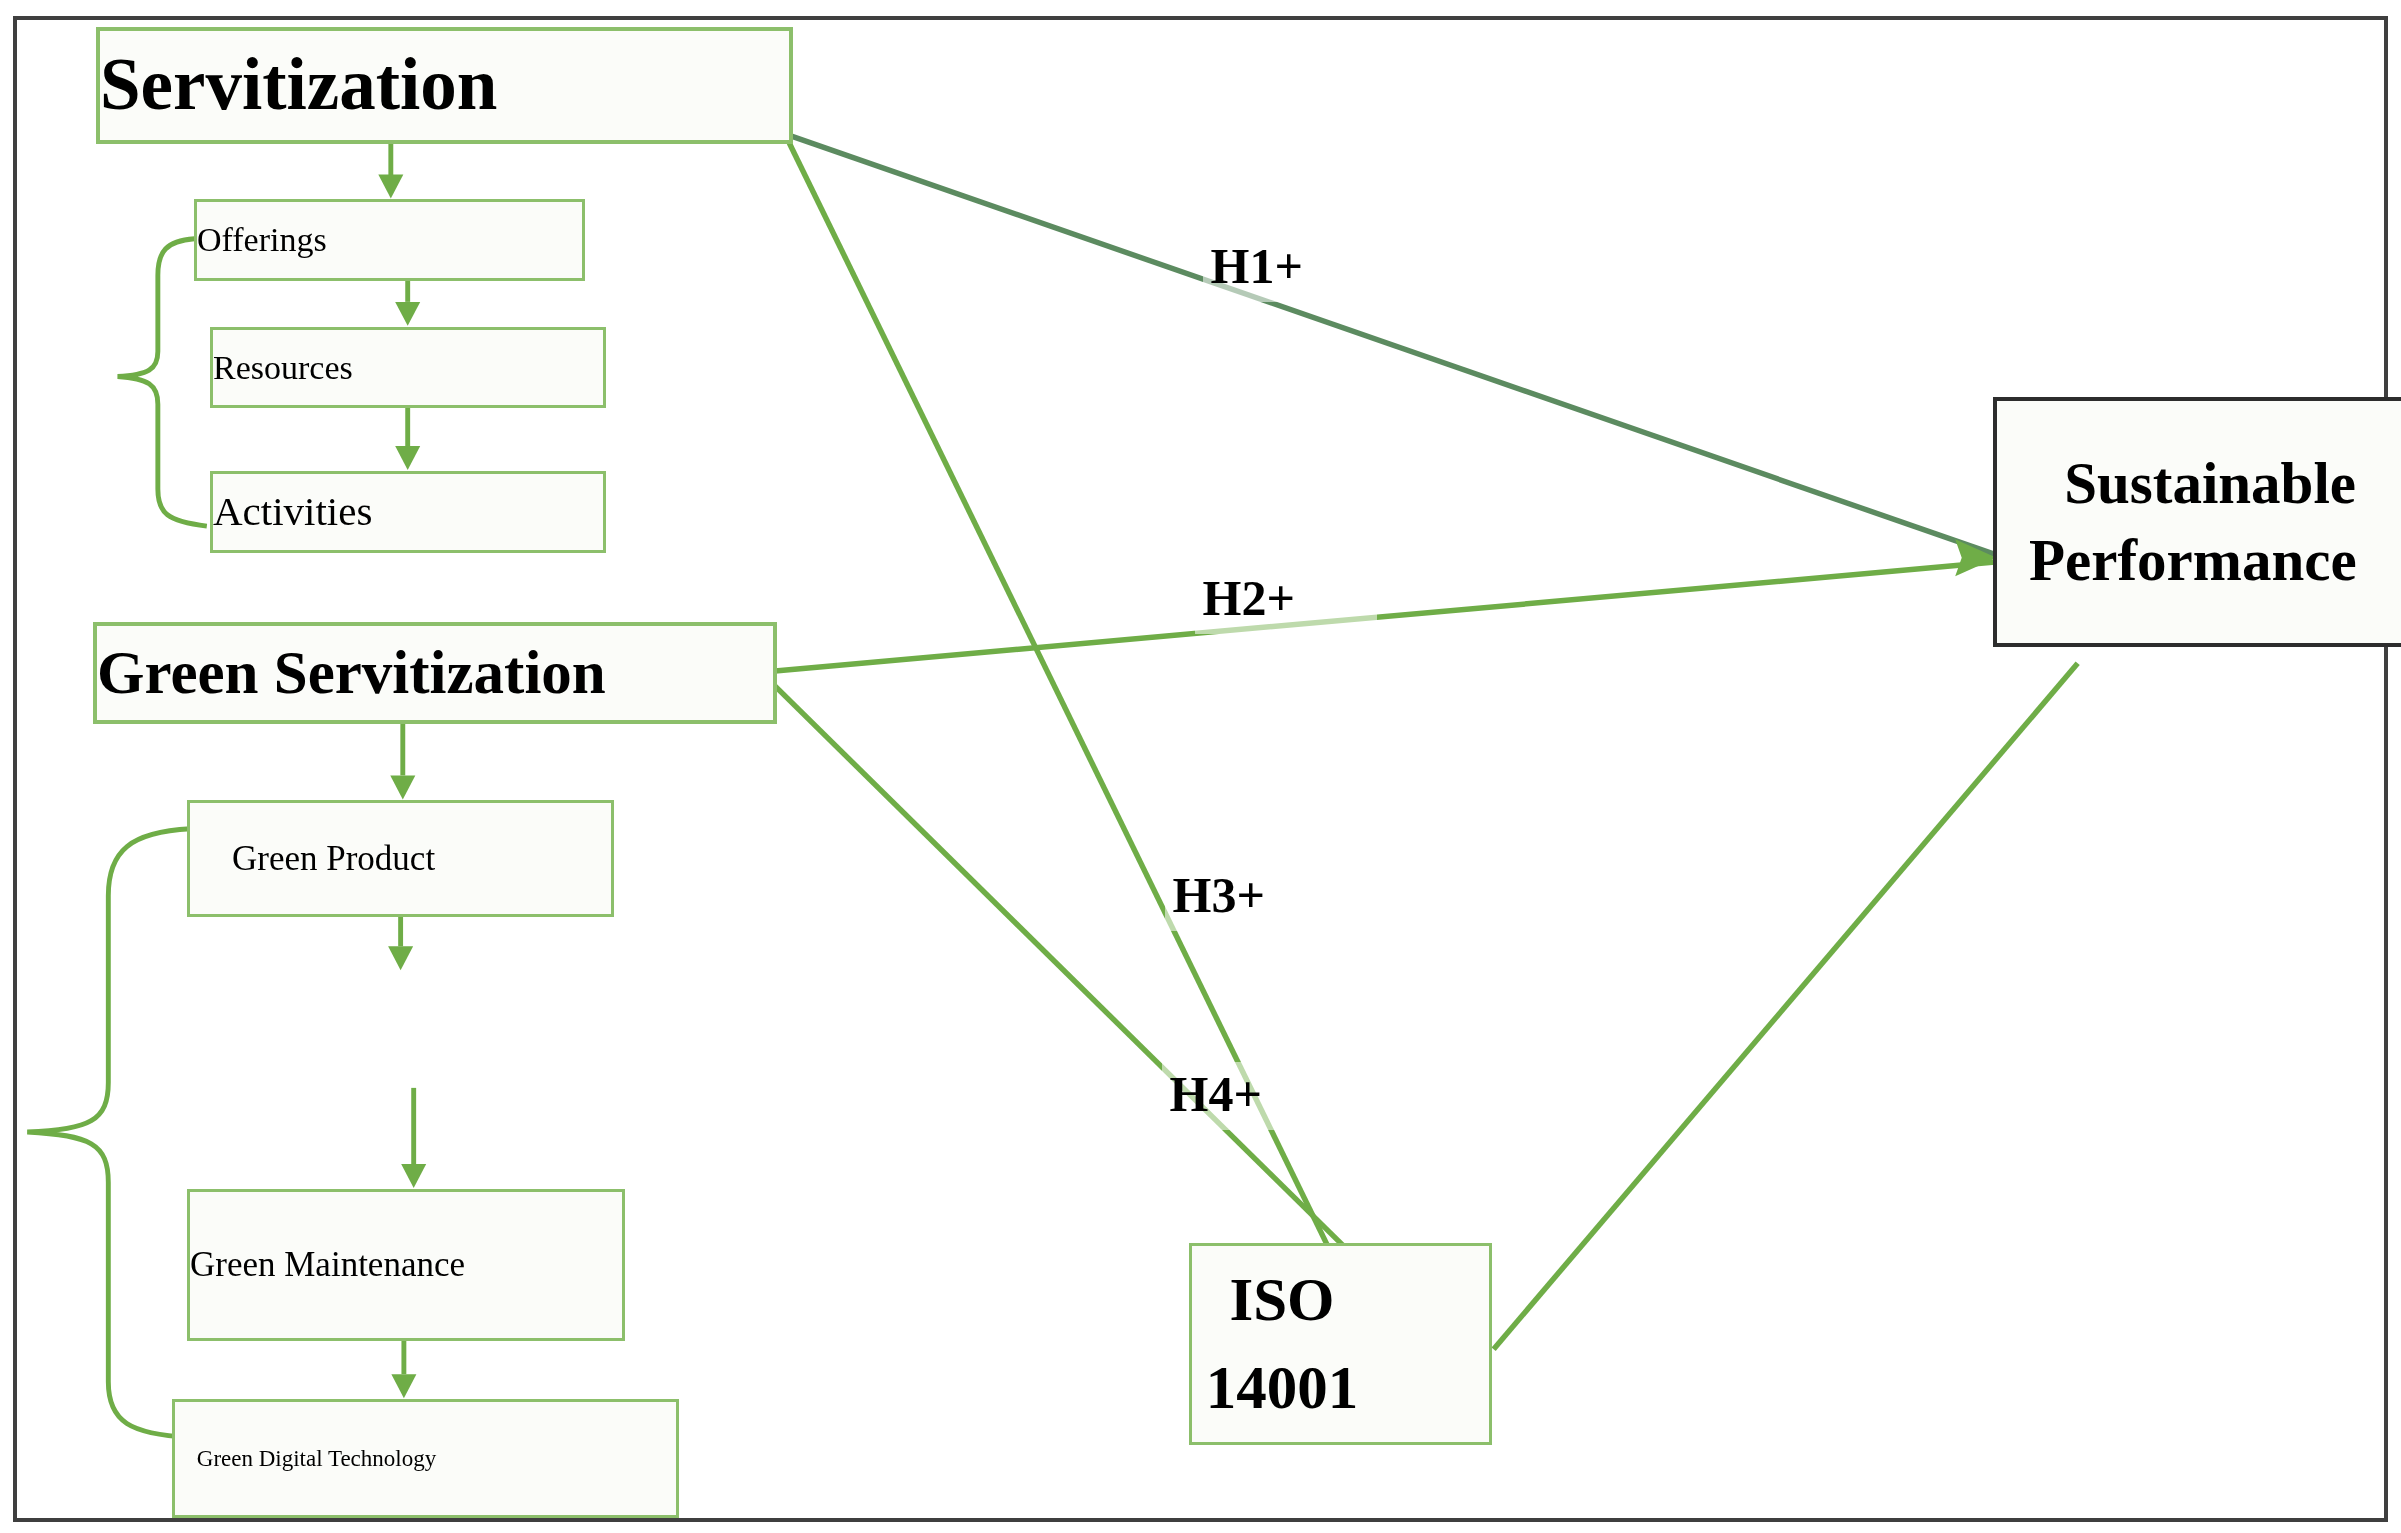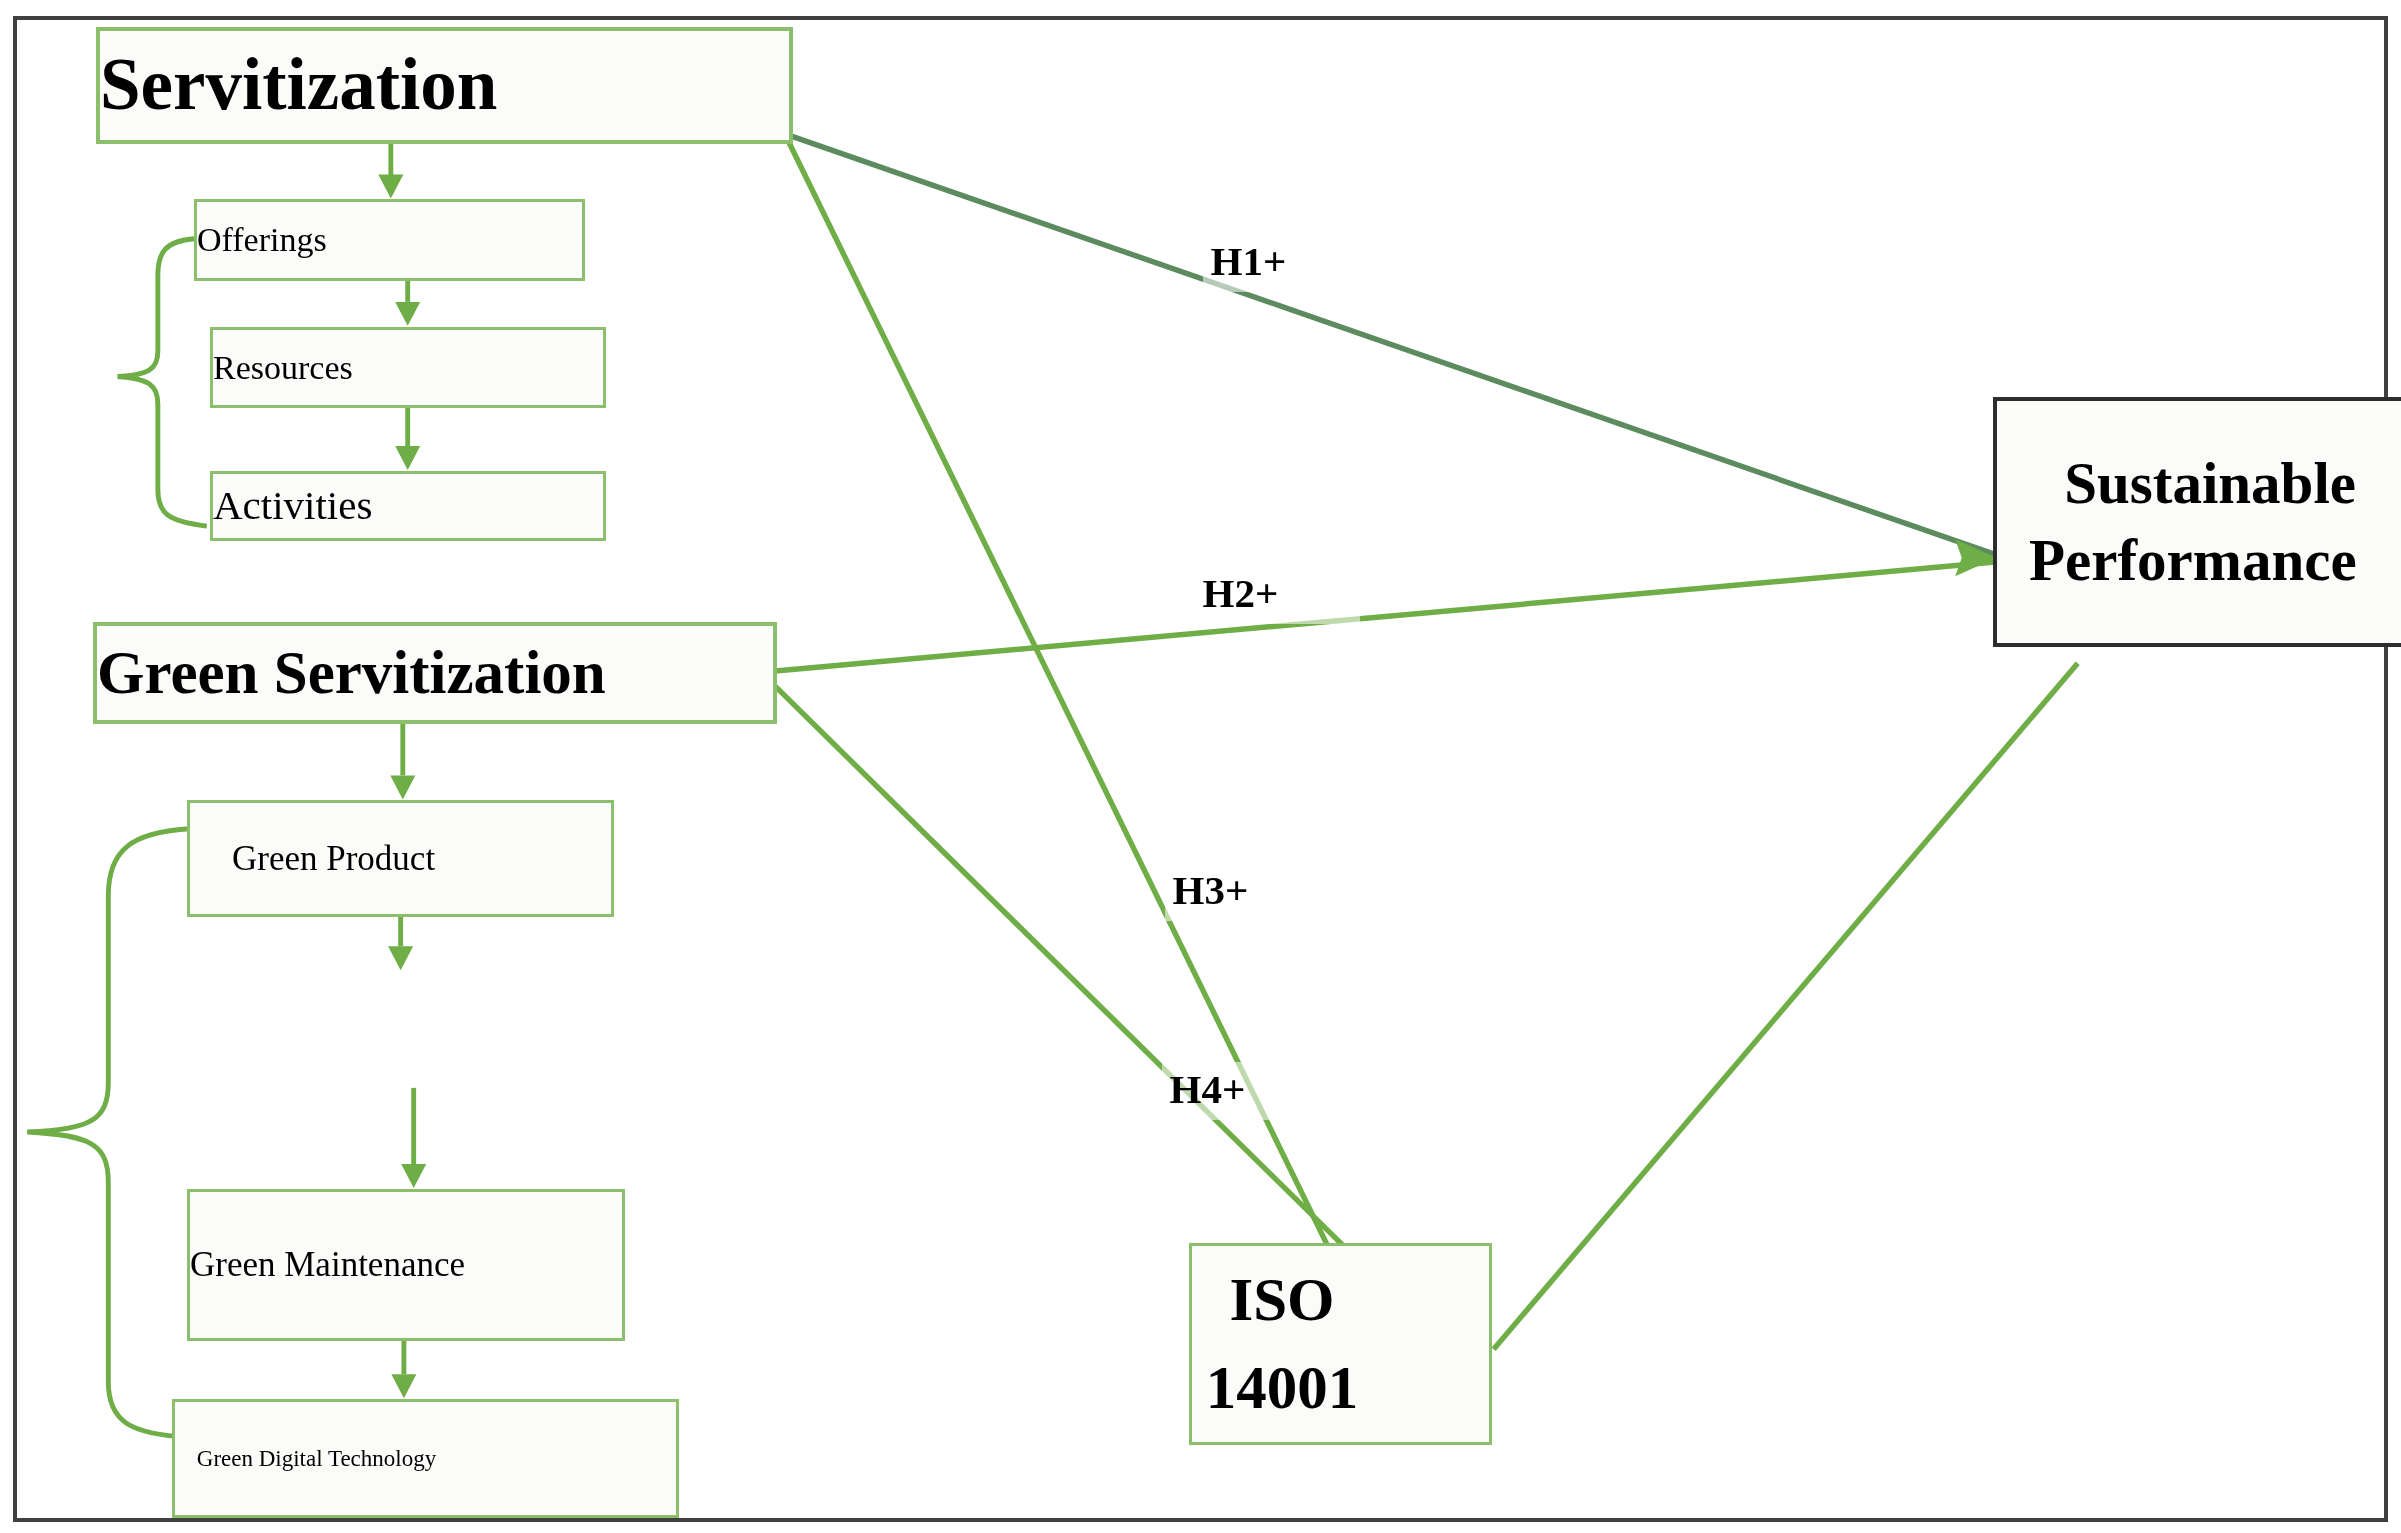--- a/index.html
+++ b/index.html
@@ -23,35 +23,35 @@
     line-height:1.35;
   }
   .green-border  { border:3.8px solid var(--greenborder,#8cbf6b); }
   .green-border-thick { border:4.4px solid var(--greenborder,#8cbf6b); }
   .dark-border   { border:4.9px solid var(--darkborder,#2d2d2d); }
   .bold { font-weight:bold; }
 
   .servitization        { left:96px;  top:27px;   width:697px; height:117px; font-size:73px; }
   .offerings            { left:194px;  top:199px;  width:391px;  height:82px; font-size:34px; border-width:3.3px; }
   .resources            { left:210px;  top:327px;  width:396px;  height:81px; font-size:34px; border-width:3.3px; }
-  .activities           { left:210px;  top:471px;  width:396px;  height:70px; font-size:41px; border-width:3.3px; }
+  .activities           { left:210px;  top:471px;  width:396px;  height:82px; font-size:41px; border-width:3.3px; }
   .green-servitization  { left:93px;  top:622px; width:684px; height:102px; font-size:61px; }
   .green-product        { left:187px;  top:800px; width:427px;  height:117px; font-size:35px; border-width:3.3px;padding-left:42px; }
   .green-internal       { left:187px;  top:971px; width:419px;  height:117px; font-size:35px; border-width:3.3px; }
   .green-maintenance    { left:187px;  top:1189px; width:438px;  height:152px; font-size:35px; border-width:3.3px; }
   .green-digital        { left:172px;  top:1399px; width:507px;  height:119px; font-size:23px; border-width:3.3px; }
   .sustainable          { left:1993px; top:397px;  width:440px;  height:250px; font-size:59px;
                           justify-content:flex-start; text-align:right; padding-left:32px; line-height:1.3; }
   .iso                  { left:1189px; top:1243px; width:303px;  height:202px; font-size:61px; line-height:1.45; }
   .wrap-narrow { display:inline-block; width:283px; }
   .wrap-iso    { display:inline-block; width:180px; }
   .wrap-sp     { display:inline-block; width:327px; }
 
   .hlabel {
-    position:absolute; font-weight:bold; font-size:41px; line-height:1.1;
+    position:absolute; font-weight:bold; font-size:50px; line-height:1.1;
     background:rgba(255,255,255,0.55); padding:5.4px 82px 7.6px 7.6px;
   }
   .h1pos { left:1203px; top:234px; }
   .h2pos { left:1195px; top:566px; }
   .h3pos { left:1165px; top:863px; }
   .h4pos { left:1162px; top:1062px; }
 </style>
 </head>
 <body>
 

